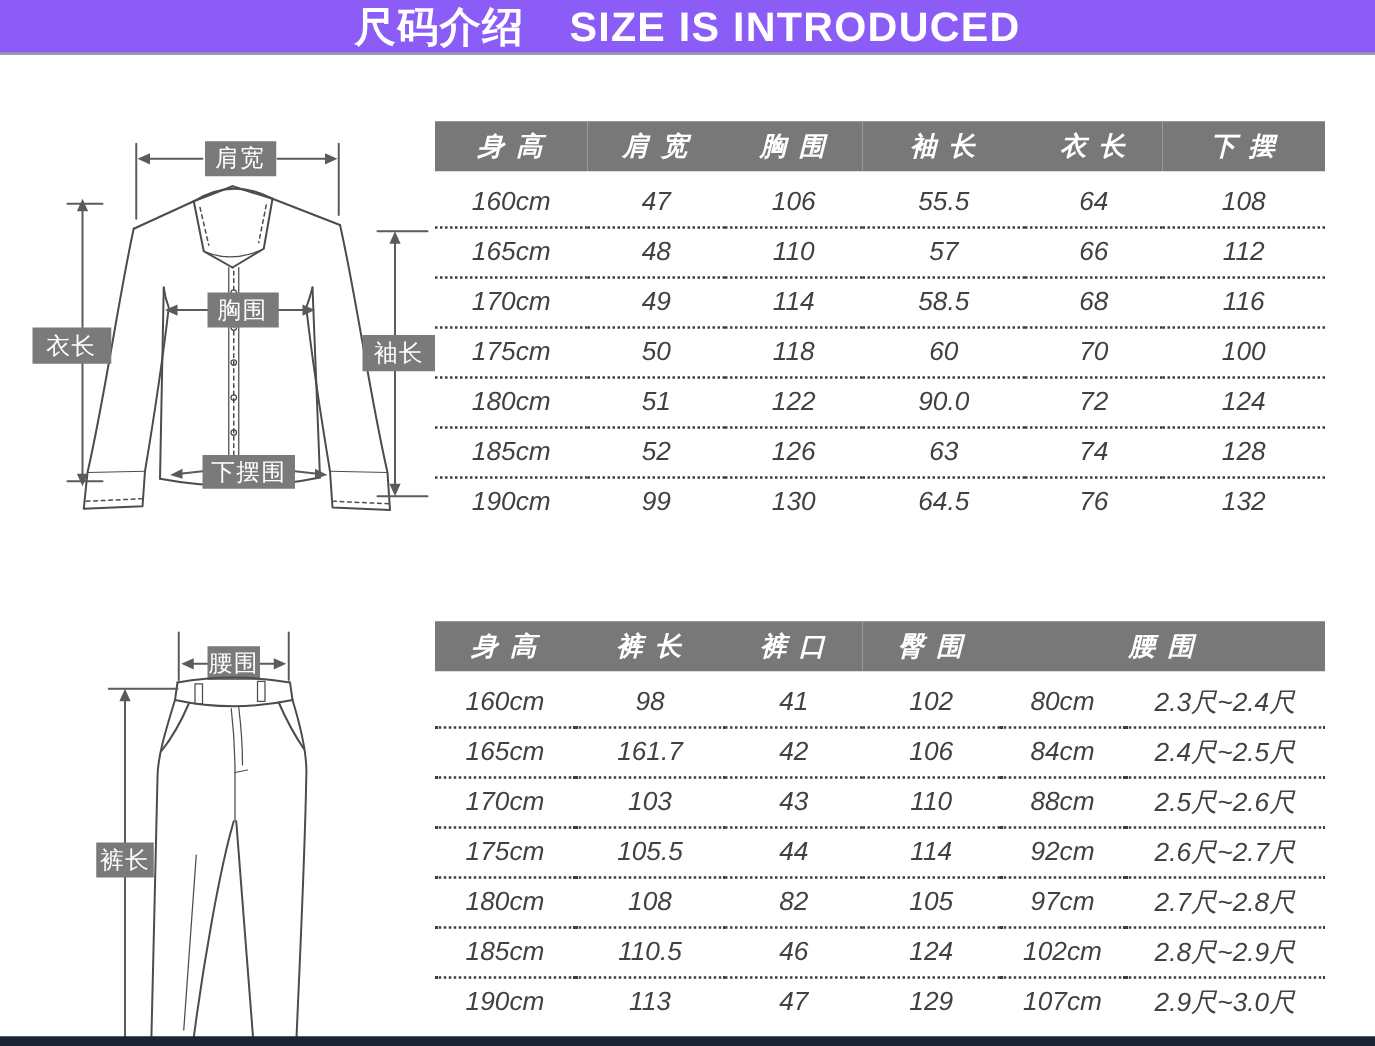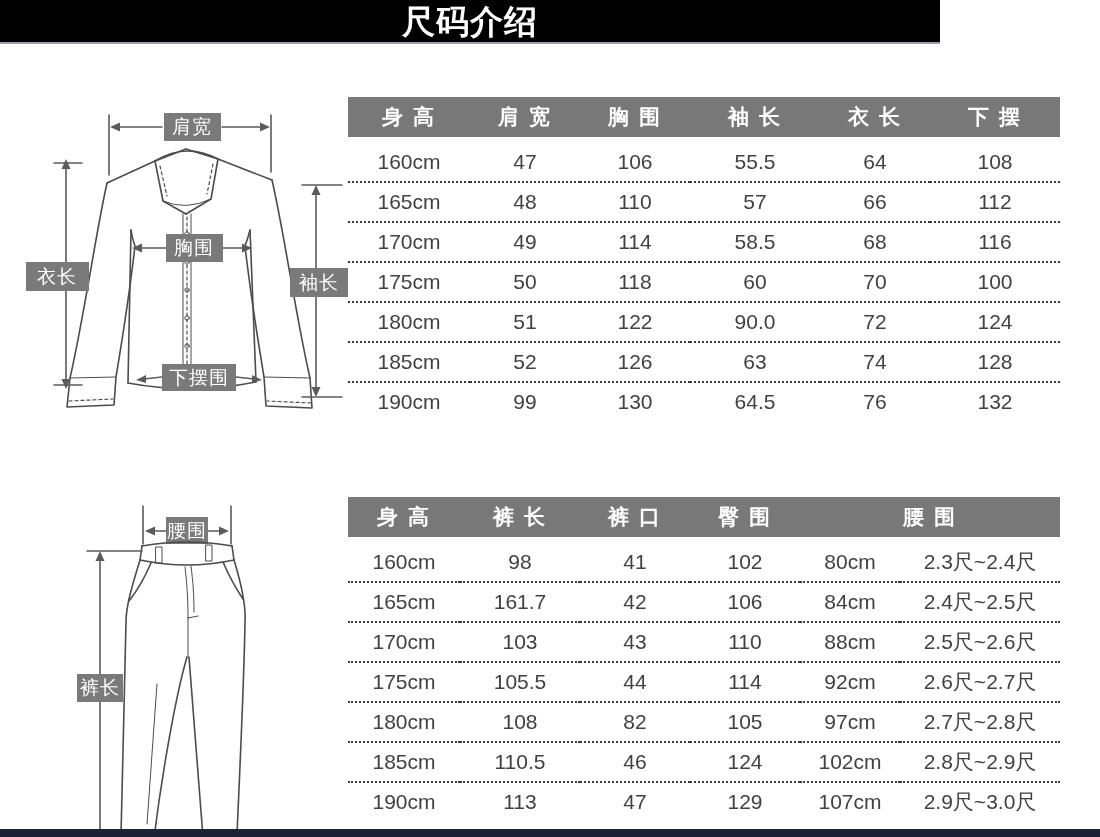--- a/index.html
+++ b/index.html
@@ -1,53 +1,54 @@
 <!DOCTYPE html>
 <html><head>
 <meta charset="utf-8">
 <style>
   html,body{margin:0;padding:0;background:#ffffff;}
   .page{position:relative;width:1100px;height:837px;background:#ffffff;overflow:hidden;
         font-family:"Liberation Sans","DejaVu Sans",sans-serif;}
   
-  .banner{position:absolute;left:0;top:0;width:940px;height:44px;background:#000000;
+  .banner{position:absolute;left:0;top:0;width:1100px;height:44px;background:#8b5cf6;
           border-bottom:2px solid #98a0ac;display:flex;align-items:center;justify-content:center;gap:36px;
           box-sizing:border-box;}
   .banner .t-zh,.banner .t-en{color:#ffffff;font-weight:bold;font-size:33px;line-height:1;letter-spacing:1px;}
   
   .shirt-figure{position:absolute;left:24px;top:62px;width:330px;height:360px;}
   .pants-figure{position:absolute;left:50px;top:494px;width:280px;height:360px;}
   svg .garment{fill:none;stroke:#4c4c4c;stroke-width:1.6;stroke-linejoin:round;stroke-linecap:round;}
   svg .dim{fill:none;stroke:#5b5b5b;stroke-width:1.6;stroke-linecap:round;}
   svg .dash{stroke-dasharray:3,3;stroke-width:1.2;}
   svg .head{fill:#5b5b5b;stroke:none;}
   svg .labelbox{fill:#7a7a7a;stroke:none;}
   svg text{font-family:"Liberation Sans","DejaVu Sans",sans-serif;font-size:19px;fill:#ffffff;
            text-anchor:middle;letter-spacing:1px;}
   svg .thin{stroke-width:1;}
   
   .size-table{position:absolute;width:712px;}
   .t1{left:348px;top:97px;}
   .t2{left:348px;top:497px;}
-  table{border-collapse:collapse;width:100%;table-layout:fixed;}
+  table{border-collapse:collapse;width:100%;table-layout:fixed;font-style:italic;}
   thead th{background:#787878;color:#ffffff;font-size:21px;font-weight:bold;height:38px;
            letter-spacing:2px;text-align:center;}
   tbody::before{content:"";display:table-row;height:6px;}
   tbody td{height:36px;font-size:21px;color:#414141;text-align:center;vertical-align:middle;}
   tbody tr:not(:last-child) td{border-bottom:2px dotted #3c3c3c;}
   
   .bottom-bar{position:absolute;left:0;bottom:0;width:1100px;height:8px;background:#1c2434;}
 </style>
 </head>
 <body>
 
 <div class="page">
 
   <header class="banner">
     <span class="t-zh">尺码介绍</span>
+    <span class="t-en">SIZE IS INTRODUCED</span>
   </header>
 
   <div class="shirt-figure">
     <svg viewBox="0 0 330 360" width="330" height="360">
 
       <g>
         <path class="dim" d="M85,53 V77 M85,77 V113 M247,53 V77 M247,77 V110"></path>
         <path class="dim" d="M96,65 H138 M198,65 H238"></path>
         <polygon class="head" points="86,65 96,60.5 96,69.5"></polygon>
         <polygon class="head" points="246,65 236,60.5 236,69.5"></polygon>

